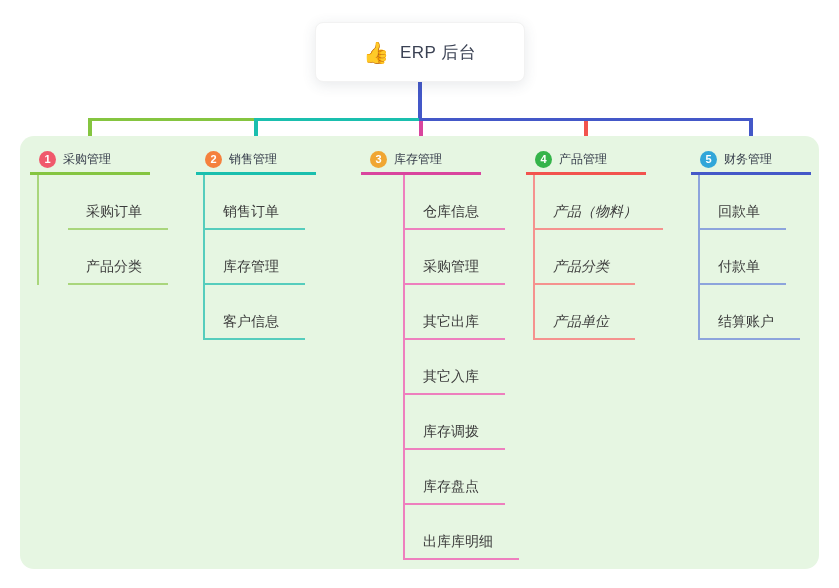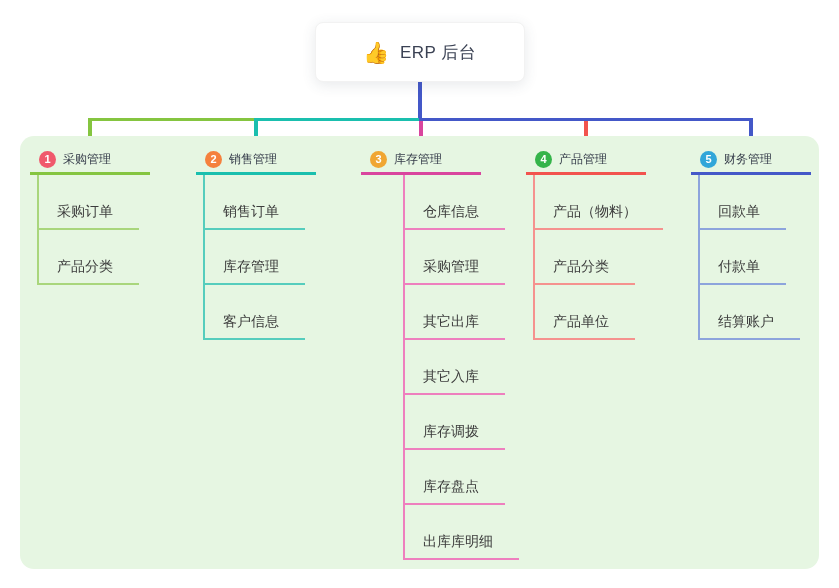--- a/index.html
+++ b/index.html
@@ -48,27 +48,27 @@
   .branch-label{font-size:12px;color:#343b49;font-weight:500;white-space:nowrap;}
   .children{margin-left:7px;border-left:2px solid;}
   .child{
     height:55px;box-sizing:border-box;width:max-content;
     display:flex;align-items:flex-end;
     padding:0 26px 7px 18px;border-bottom:2px solid;
     font-size:14px;color:#3c3c3c;white-space:nowrap;cursor:pointer;
   }
   
   .b1{left:30px;}  .b1 .branch-header{border-color:#85c540;} .b1 .badge{background:#f0596c;}
-  .b1 .children{border-color:#a9d67c;} .b1 .child{border-color:#a9d67c;}
+  .b1 .children{border-color:#a9d67c;padding-left:29px;} .b1 .child{border-color:#a9d67c;}
   .b2{left:196px;} .b2 .branch-header{border-color:#1abfae;} .b2 .badge{background:#f5813d;}
   .b2 .children{border-color:#56cdbd;text-align:right;} .b2 .child{border-color:#56cdbd;}
   .b3{left:361px;} .b3 .branch-header{border-color:#d9459e;} .b3 .badge{background:#f0a632;}
   .b3 .children{border-color:#ee7fbe;margin-left:42px;} .b3 .child{border-color:#ee7fbe;}
   .b4{left:526px;} .b4 .branch-header{border-color:#f2534e;} .b4 .badge{background:#35b44a;}
-  .b4 .children{border-color:#f5928e;} .b4 .child{border-color:#f5928e;}
+  .b4 .children{border-color:#f5928e;font-style:italic;} .b4 .child{border-color:#f5928e;}
   .b5{left:691px;} .b5 .branch-header{border-color:#4458c8;} .b5 .badge{background:#31a6d9;}
   .b5 .children{border-color:#8da4dc;} .b5 .child{border-color:#8da4dc;}
 </style>
 </head>
 <body>
 
 <div class="stage">
 
   <div class="seg root-drop"></div>
   <div class="seg bus-green"></div>

